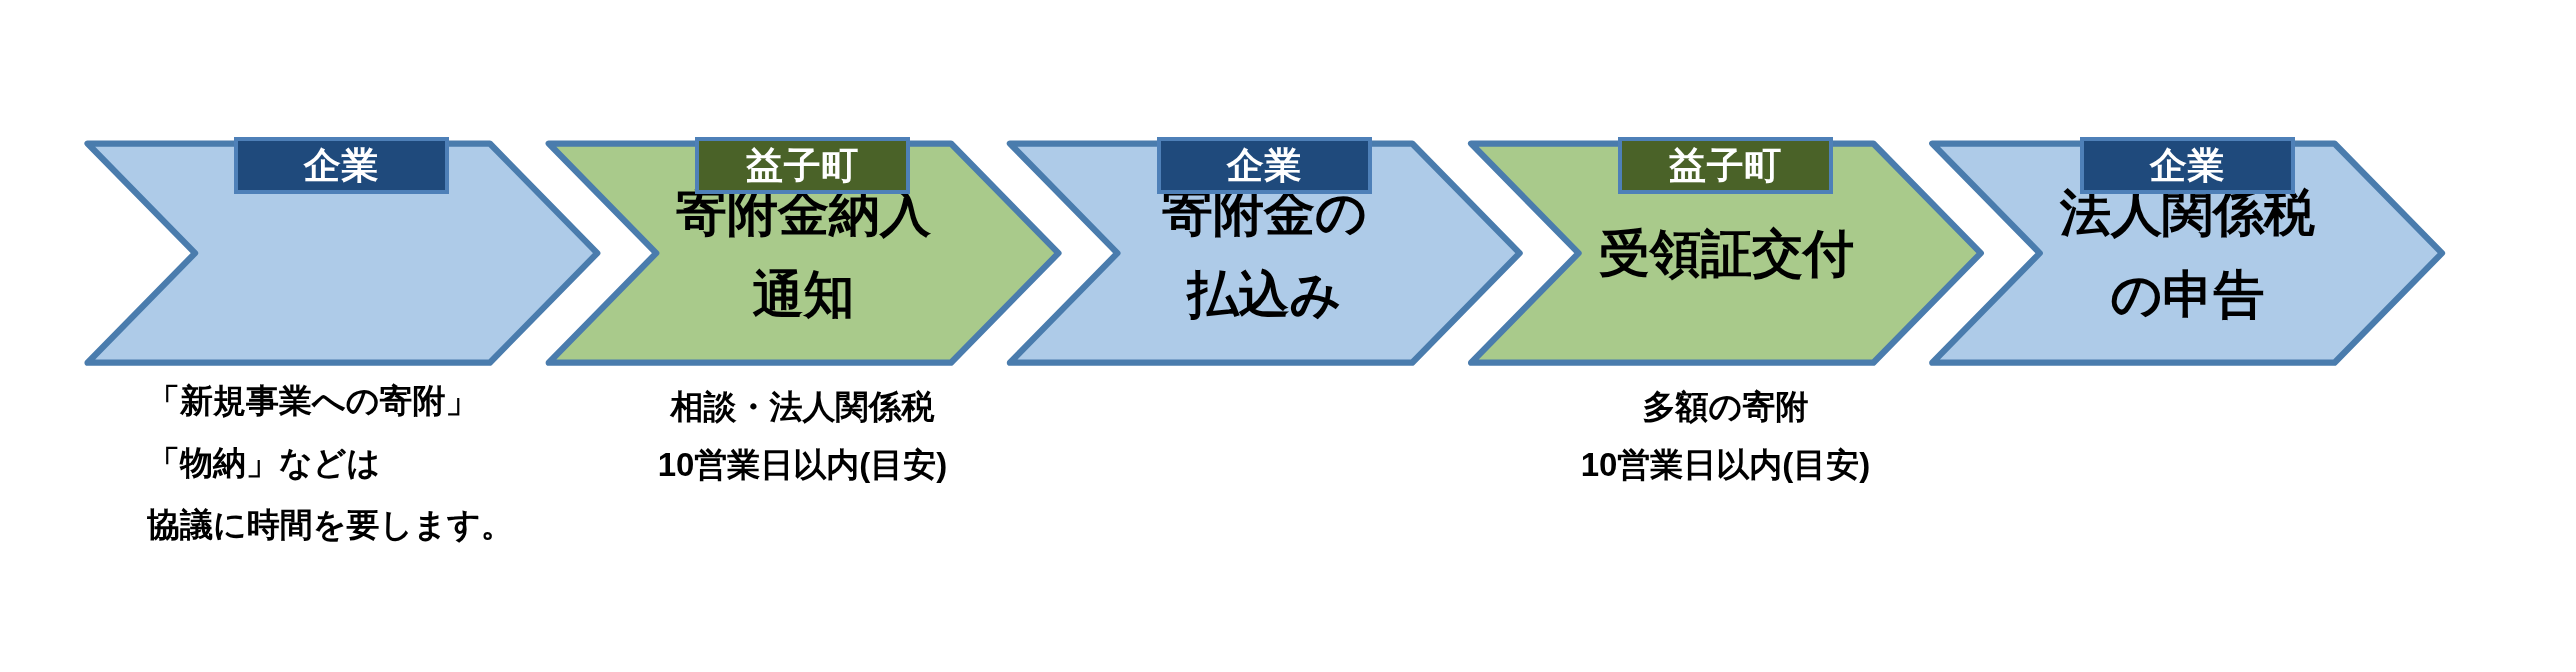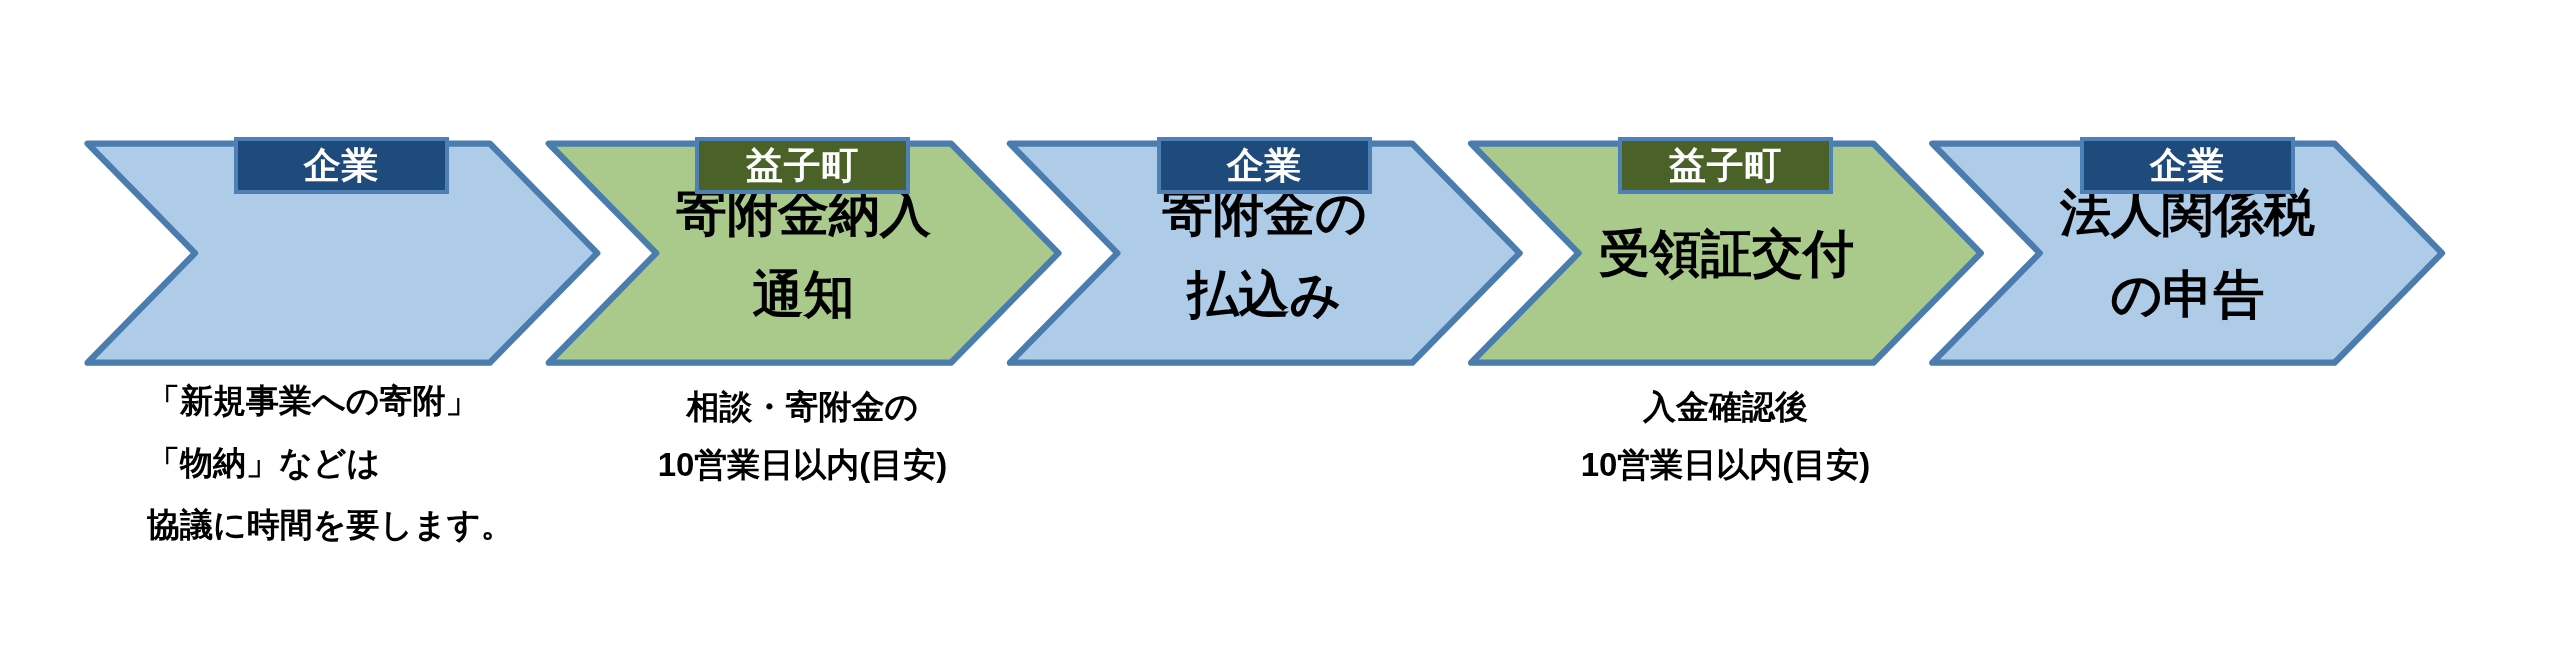--- a/index.html
+++ b/index.html
@@ -122,23 +122,23 @@
     <span>受領証交付</span>
   </div>
 
   <div class="note note-left" style="left:147px; top:370px">
     <div>「新規事業への寄附」</div>
     <div>「物納」などは</div>
     <div>協議に時間を要します。</div>
   </div>
 
   <div class="note note-center" style="left:525px; top:378px">
-    <div>相談・寄附金の</div>
+    <div>相談・法人関係税</div>
     <div>10営業日以内(目安)</div>
   </div>
 
   <div class="note note-center" style="left:1448px; top:378px">
-    <div>入金確認後</div>
+    <div>多額の寄附</div>
     <div>10営業日以内(目安)</div>
   </div>
 
 </div>
 
 
 </body></html>

